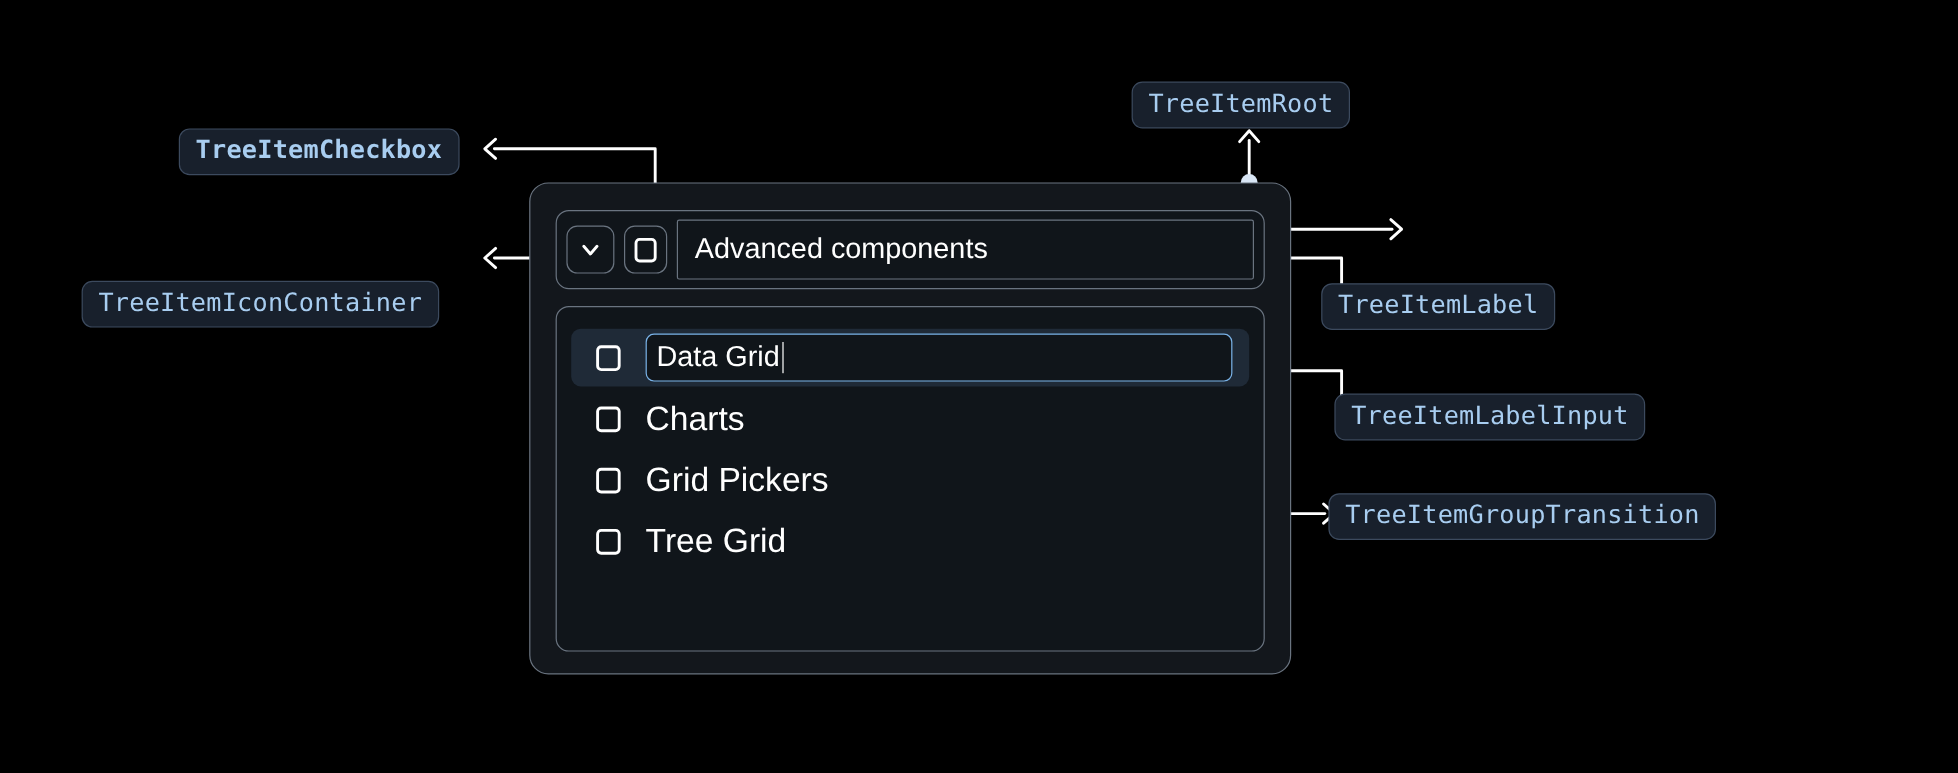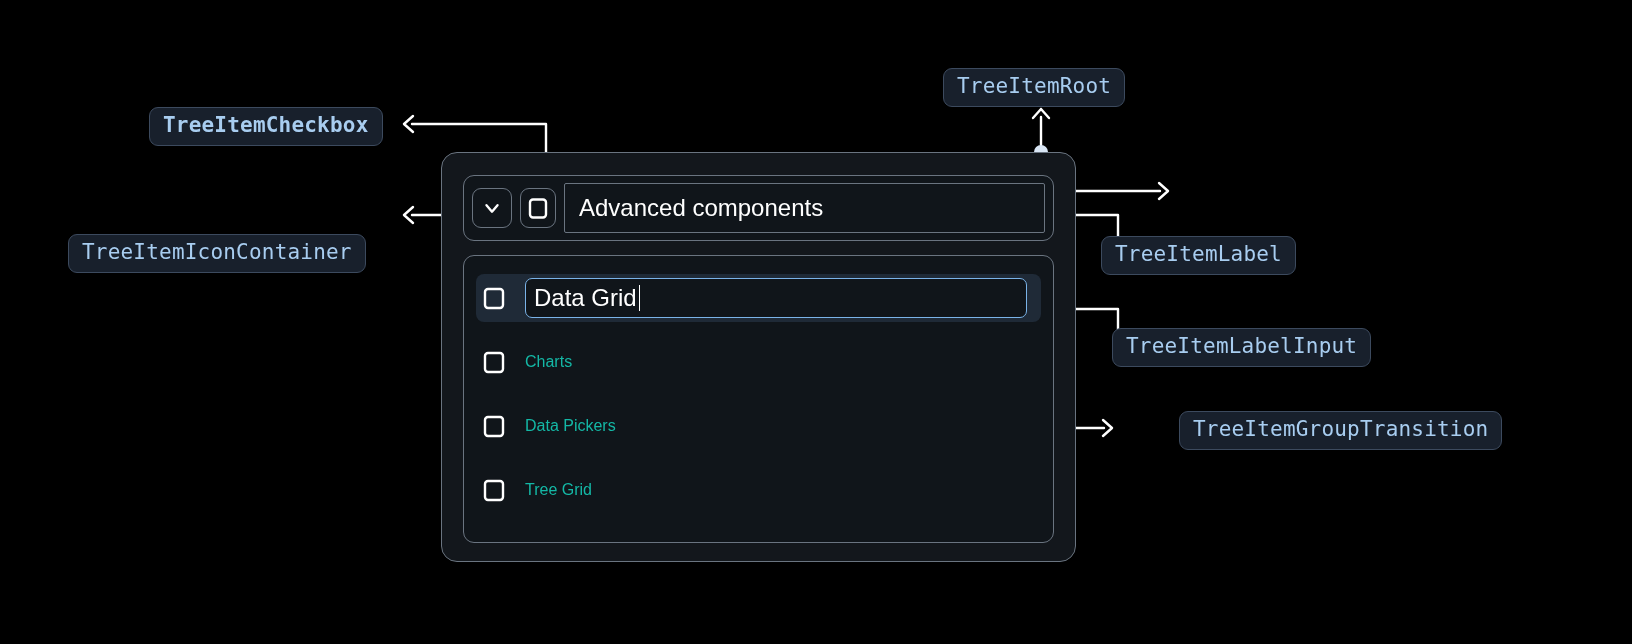--- a/index.html
+++ b/index.html
@@ -79,27 +79,27 @@
     margin-top: 14px;
     height: 288px;
     background: #10151a;
     border: 1px solid #6a7480;
     border-radius: 11px;
     padding: 18px 0 0 0;
   }
   .tree-item {
     display: flex; align-items: center;
     height: 48px;
-    margin: 0 12px 16px 12px;
-    padding-left: 6px;
+    margin: 0 12px 3px 12px;
+    padding-left: 19px;
     gap: 19px;
     border-radius: 8px;
   }
   .tree-item.selected { background: #1f2a37; }
-  .item-text { color: #14b8a6; font-size: 16px; }
+  .item-text { color: #ffffff; font-size: 28px; }
   .label-input {
     flex: 1 1 auto;
     height: 40px;
     margin-right: 14px;
     background: #10151a;
     border: 1.5px solid #7ab3e8;
     border-radius: 7px;
     display: flex; align-items: center;
     padding: 0 8px;
     color: #ffffff;
@@ -157,21 +157,21 @@
 
   <div class="chip" style="left:68px; top:198px;margin-top:36px;">TreeItemIconContainer</div>
 
   <div class="chip" style="left:943px; top:68px;">TreeItemRoot</div>
 
 
   <div class="chip" style="left:1101px; top:236px;">TreeItemLabel</div>
 
   <div class="chip" style="left:1112px; top:328px;">TreeItemLabelInput</div>
 
-  <div class="chip" style="left:1179px; top:411px;">TreeItemGroupTransition</div>
+  <div class="chip" style="left:1107px; top:411px;">TreeItemGroupTransition</div>
 
   <div class="tree-root">
 
     <div class="tree-content">
 
       <div class="icon-container">
         <svg width="22" height="22" viewBox="0 0 24 24" fill="none" stroke="#ffffff" stroke-width="2.6" stroke-linecap="round" stroke-linejoin="round">
           <polyline points="6,9 12,16 18,9"></polyline>
         </svg>
       </div>
@@ -203,21 +203,21 @@
         <svg width="24" height="26" viewBox="0 0 24 26" style="flex:0 0 auto;">
           <rect x="3" y="4" width="18" height="19" rx="3" fill="none" stroke="#ffffff" stroke-width="2.4"></rect>
         </svg>
         <span class="item-text">Charts</span>
       </div>
 
       <div class="tree-item">
         <svg width="24" height="26" viewBox="0 0 24 26" style="flex:0 0 auto;">
           <rect x="3" y="4" width="18" height="19" rx="3" fill="none" stroke="#ffffff" stroke-width="2.4"></rect>
         </svg>
-        <span class="item-text">Data Pickers</span>
+        <span class="item-text">Grid Pickers</span>
       </div>
 
       <div class="tree-item">
         <svg width="24" height="26" viewBox="0 0 24 26" style="flex:0 0 auto;">
           <rect x="3" y="4" width="18" height="19" rx="3" fill="none" stroke="#ffffff" stroke-width="2.4"></rect>
         </svg>
         <span class="item-text">Tree Grid</span>
       </div>
 
     </div>

